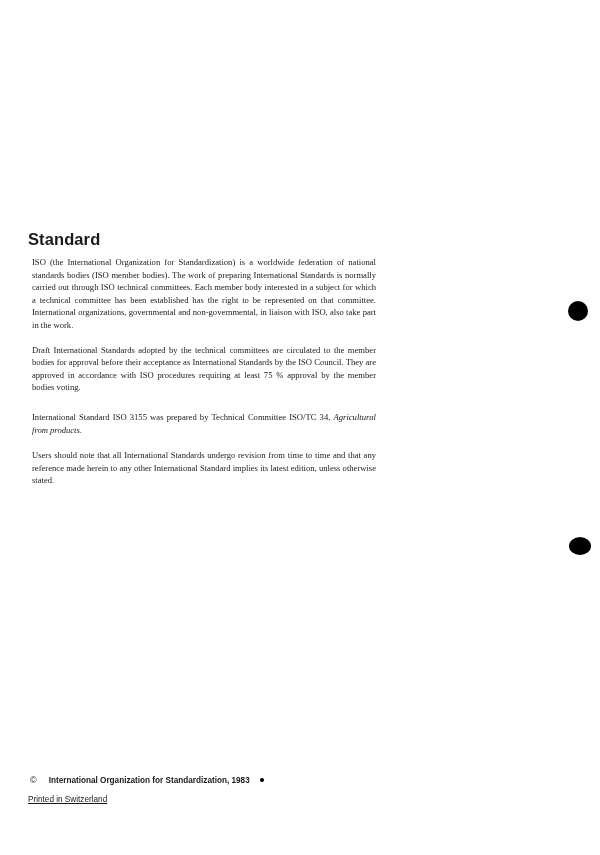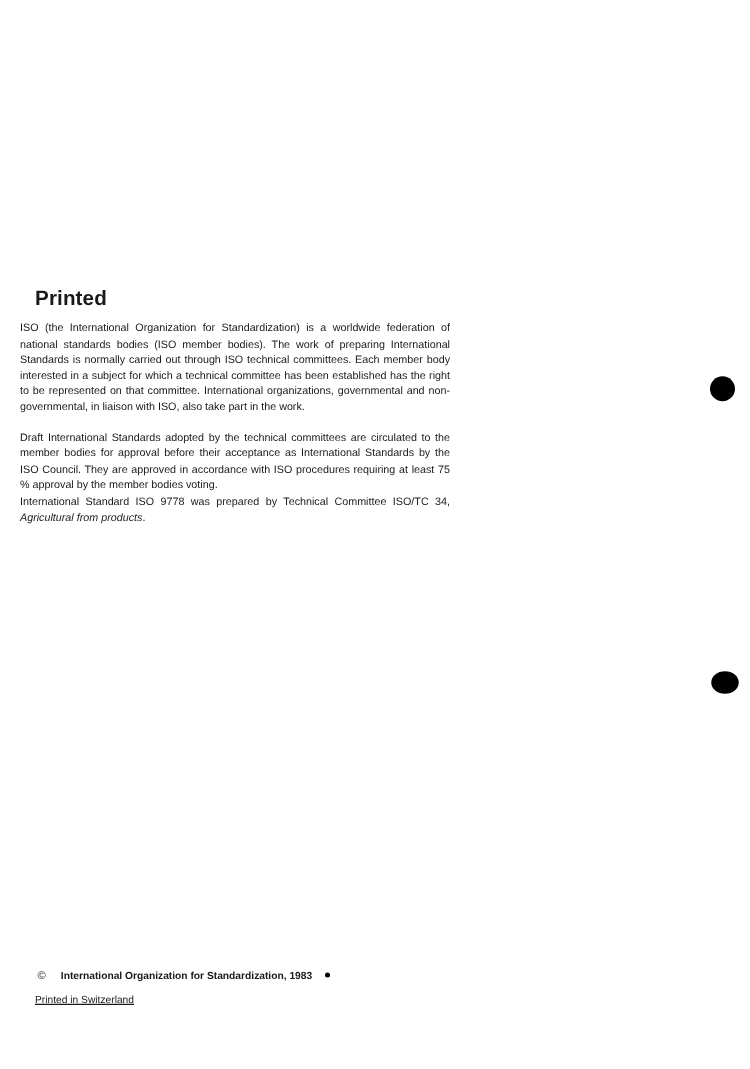--- a/index.html
+++ b/index.html
@@ -4,50 +4,51 @@
   <style>
     html, body { margin: 0; padding: 0; }
     body {
       width: 600px; height: 855px; background: #ffffff; position: relative; overflow: hidden;
       font-family: "Liberation Sans", sans-serif; color: #1a1a1a;
     }
     .title {
       position: absolute; left: 28px; top: 230px;
       font-size: 16.5px; font-weight: bold; margin: 0; letter-spacing: 0.1px;
     }
-    .content { position: absolute; left: 16px; top: 256px; width: 344px; }
+    .content { position: absolute; left: 32px; top: 256px; width: 344px; font-family: Liberation Serif, serif; }
     .para {
       font-size: 8.6px; line-height: 12.6px; margin: 0; text-align: justify;
     }
     .p1 { margin-bottom: 12px; }
-    .p2 { margin-bottom: 1px; }
+    .p2 { margin-bottom: 17px; }
     .p3 { margin-bottom: 13px; }
     .italic { font-style: italic; }
     .hole {
       position: absolute; background: #000; border-radius: 50%;
     }
     .hole1 { left: 568px; top: 301px; width: 20px; height: 20px; }
     .hole2 { left: 569px; top: 537px; width: 22px; height: 18px; }
     .footer-line {
       position: absolute; left: 30px; top: 775px; font-size: 8.2px; font-weight: bold;
       display: flex; align-items: center;
     }
     .copyright { font-weight: normal; margin-right: 12px; font-size: 9px; }
     .bullet { display: inline-block; width: 4px; height: 4px; background: #000; border-radius: 50%; margin-left: 10px; }
     .printed { position: absolute; left: 28px; top: 795px; font-size: 8.2px; text-decoration: underline; }
   </style>
 </head>
 <body>
 
-<h1 class="title">Printed</h1>
+<h1 class="title">Standard</h1>
 
 <div class="content">
   <p class="para p1">ISO (the International Organization for Standardization) is a worldwide federation of national standards bodies (ISO member bodies). The work of preparing International Standards is normally carried out through ISO technical committees. Each member body interested in a subject for which a technical committee has been established has the right to be represented on that committee. International organizations, governmental and non-governmental, in liaison with ISO, also take part in the work.</p>
   <p class="para p2">Draft International Standards adopted by the technical committees are circulated to the member bodies for approval before their acceptance as International Standards by the ISO Council. They are approved in accordance with ISO procedures requiring at least 75 % approval by the member bodies voting.</p>
-  <p class="para p3"><span>International Standard ISO 9778 was prepared by Technical Committee ISO/TC 34, </span><span class="italic">Agricultural from products</span><span>.</span></p>
+  <p class="para p3"><span>International Standard ISO 3155 was prepared by Technical Committee ISO/TC 34, </span><span class="italic">Agricultural from products</span><span>.</span></p>
+  <p class="para p4">Users should note that all International Standards undergo revision from time to time and that any reference made herein to any other International Standard implies its latest edition, unless otherwise stated.</p>
 </div>
 
 <div class="hole hole1"></div>
 <div class="hole hole2"></div>
 
 <div class="footer-line">
   <span class="copyright">©</span>
   <span>International Organization for Standardization, 1983</span>
   <span class="bullet"></span>
 </div>

